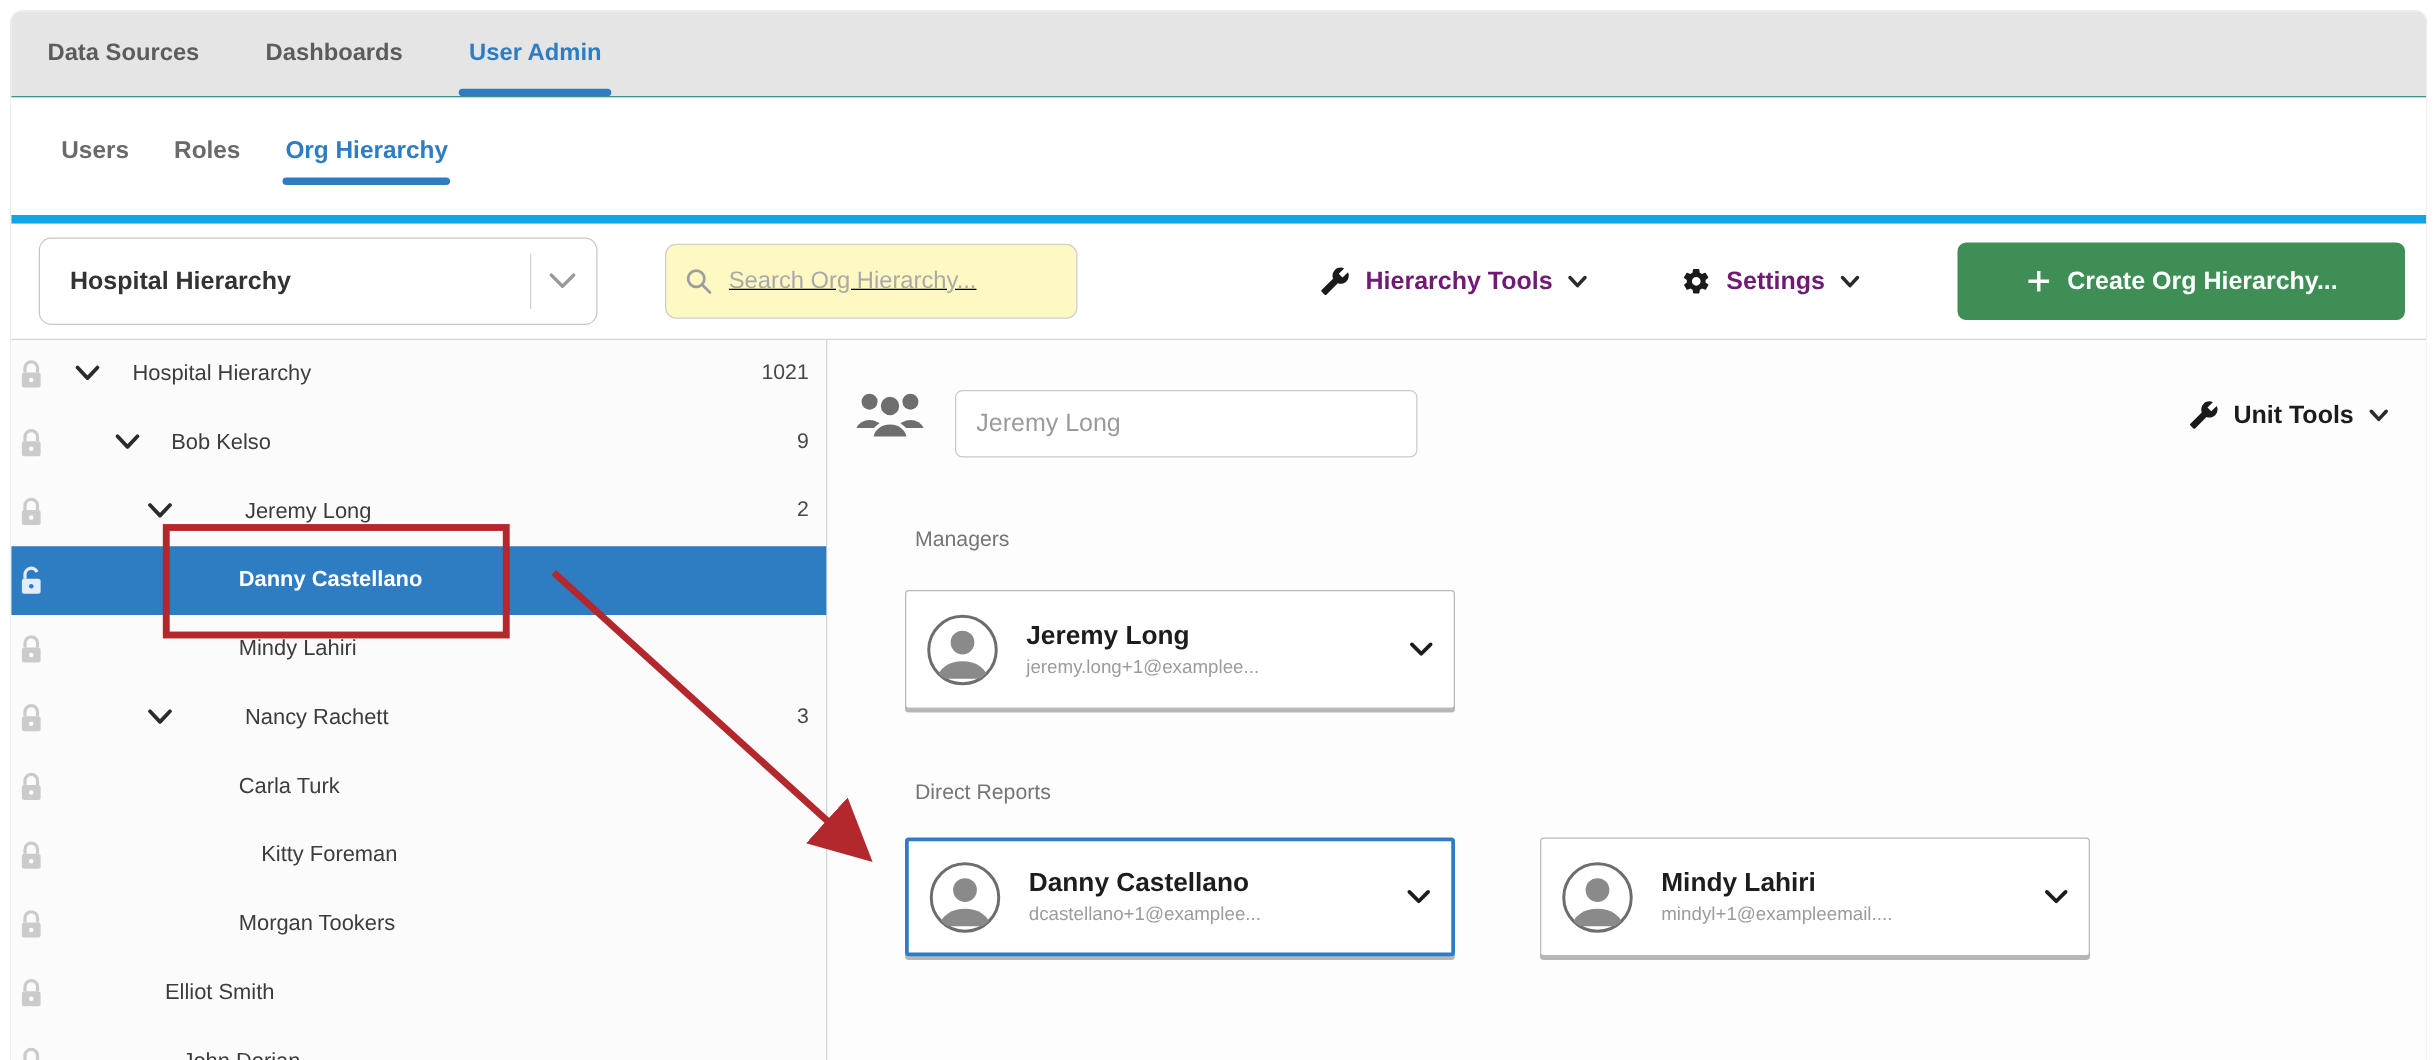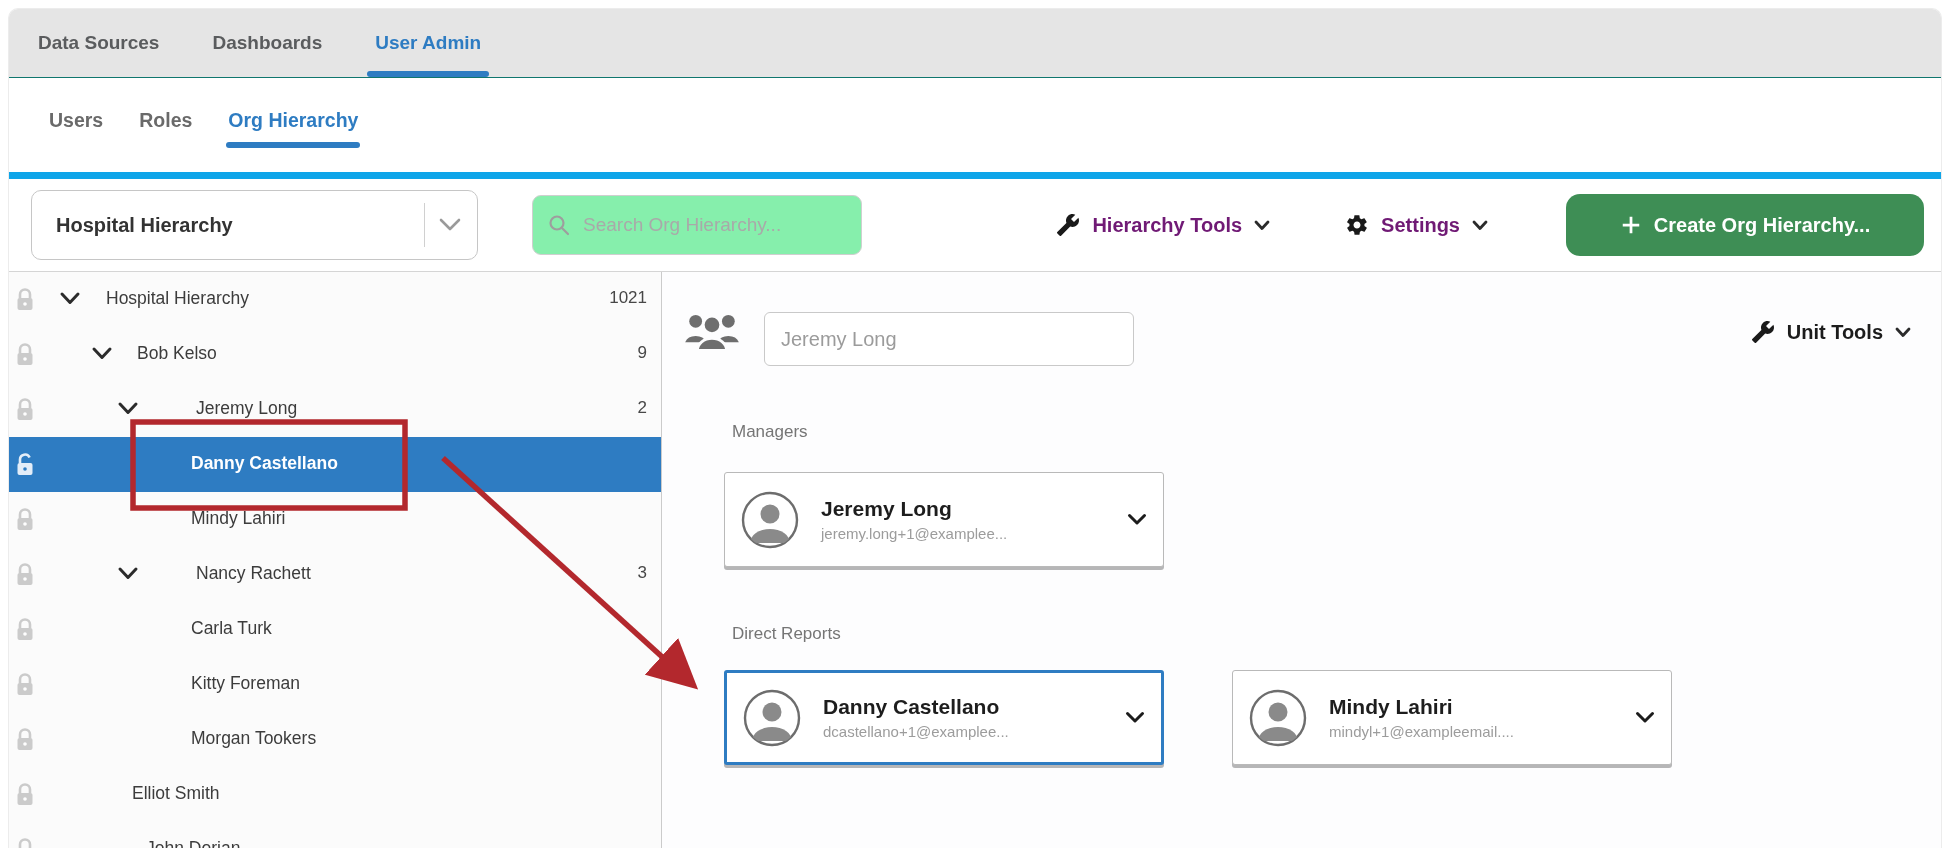--- a/index.html
+++ b/index.html
@@ -28,21 +28,21 @@
 
   
   .toolbar{height:92px;background:#fff;border-bottom:1px solid #d5d5d5;
            display:flex;align-items:center;padding:0 17px 0 22px;}
   .hier-select{width:447px;height:70px;border:1.6px solid #c6c6c6;border-radius:10px;
            display:flex;align-items:center;padding:0 0 0 24px;box-sizing:border-box;cursor:pointer;background:#fff;}
   .hier-select .val{font-size:20px;font-weight:700;color:#333;flex:1;}
   .hier-select .divider{width:1px;height:44px;background:#d0d0d0;margin-right:14px;}
   .hier-select .chev{margin-right:16px;display:flex;}
   .searchbox{width:330px;height:60px;border:1.6px solid #cfcfcf;border-radius:9px;margin-left:54px;
-           display:flex;align-items:center;padding:0 14px;box-sizing:border-box;background:#86efac;}
+           display:flex;align-items:center;padding:0 14px;box-sizing:border-box;background:#fef9c3;text-decoration:underline;}
   .searchbox input{border:none;outline:none;font-size:19px;color:#555;width:100%;margin-left:10px;
            font-family:"Liberation Sans",sans-serif;background:transparent;}
   .searchbox input::placeholder{color:#a9a9a9;}
   .tool-group{margin-left:auto;display:flex;align-items:center;}
   .tool-dd{display:flex;align-items:center;gap:12px;font-size:20px;font-weight:700;color:#701a75;
            cursor:pointer;margin-left:75px;}
   .btn-create{margin-left:78px;width:358px;height:62px;border:none;border-radius:7px;
            display:flex;align-items:center;justify-content:center;gap:12px;
            font-size:20px;font-weight:600;color:#fff;cursor:pointer;font-family:"Liberation Sans",sans-serif;}
 
@@ -135,21 +135,21 @@
               <path fill="#1a1a1a" d="M19.4 13c0-.3.1-.7.1-1s0-.7-.1-1l2.1-1.6c.2-.2.2-.4.1-.6l-2-3.4c-.1-.2-.4-.3-.6-.2l-2.5 1c-.5-.4-1.1-.7-1.7-1l-.4-2.6c0-.2-.2-.4-.5-.4h-4c-.2 0-.4.2-.5.4l-.4 2.6c-.6.2-1.2.6-1.7 1l-2.5-1c-.2-.1-.5 0-.6.2l-2 3.4c-.1.2-.1.5.1.6L4.5 11c0 .3-.1.7-.1 1s0 .7.1 1l-2.1 1.6c-.2.2-.2.4-.1.6l2 3.4c.1.2.4.3.6.2l2.5-1c.5.4 1.1.7 1.7 1l.4 2.6c0 .2.2.4.5.4h4c.2 0 .4-.2.5-.4l.4-2.6c.6-.2 1.2-.6 1.7-1l2.5 1c.2.1.5 0 .6-.2l2-3.4c.1-.2.1-.5-.1-.6L19.4 13zM12 15.5c-1.9 0-3.5-1.6-3.5-3.5s1.6-3.5 3.5-3.5 3.5 1.6 3.5 3.5-1.6 3.5-3.5 3.5z"></path>
             </svg>
         </span>
         <span>Settings</span>
         <span style="display:flex;">
           <svg width="16" height="11" viewBox="0 0 16 11">
               <path d="M2 2 L8 8.5 L14 2" fill="none" stroke="#2b2b2b" stroke-width="2.8" stroke-linecap="round" stroke-linejoin="round"></path>
             </svg>
         </span>
       </div>
-      <button class="btn-create" id="btn-create" style="background: rgb(62, 142, 85); border-radius: 14px;">
+      <button class="btn-create" id="btn-create" style="background: rgb(62, 142, 85);">
         <span style="display:flex;">
           <svg width="22" height="22" viewBox="0 0 24 24" fill="#fff">
               <path d="M10.5 3h3v18h-3z"></path>
               <path d="M3 10.5h18v3H3z"></path>
             </svg>
         </span>
         <span>Create Org Hierarchy...</span>
       </button>
     </div>
   </div>
@@ -227,21 +227,21 @@
               <circle cx="12" cy="18" r="1.8" fill="#ffffff"></circle>
             </svg></span>
           <span class="tlabel" style="left: 182px;">Carla Turk</span>
         </div>
         <div class="tree-row">
           <span class="lock"><svg width="24" height="28" viewBox="0 0 24 28">
               <path d="M7 12 V8.5 a5 5 0 0 1 10 0 V12" fill="none" stroke="#cbcbcb" stroke-width="2.6"></path>
               <rect x="4.5" y="12" width="15" height="12" rx="2" fill="#cbcbcb"></rect>
               <circle cx="12" cy="18" r="1.8" fill="#ffffff"></circle>
             </svg></span>
-          <span class="tlabel" style="left: 182px;">Kitty Foreman</span>
+          <span class="tlabel" style="left: 200px;">Kitty Foreman</span>
         </div>
         <div class="tree-row">
           <span class="lock"><svg width="24" height="28" viewBox="0 0 24 28">
               <path d="M7 12 V8.5 a5 5 0 0 1 10 0 V12" fill="none" stroke="#cbcbcb" stroke-width="2.6"></path>
               <rect x="4.5" y="12" width="15" height="12" rx="2" fill="#cbcbcb"></rect>
               <circle cx="12" cy="18" r="1.8" fill="#ffffff"></circle>
             </svg></span>
           <span class="tlabel" style="left: 182px;">Morgan Tookers</span>
         </div>
         <div class="tree-row">

